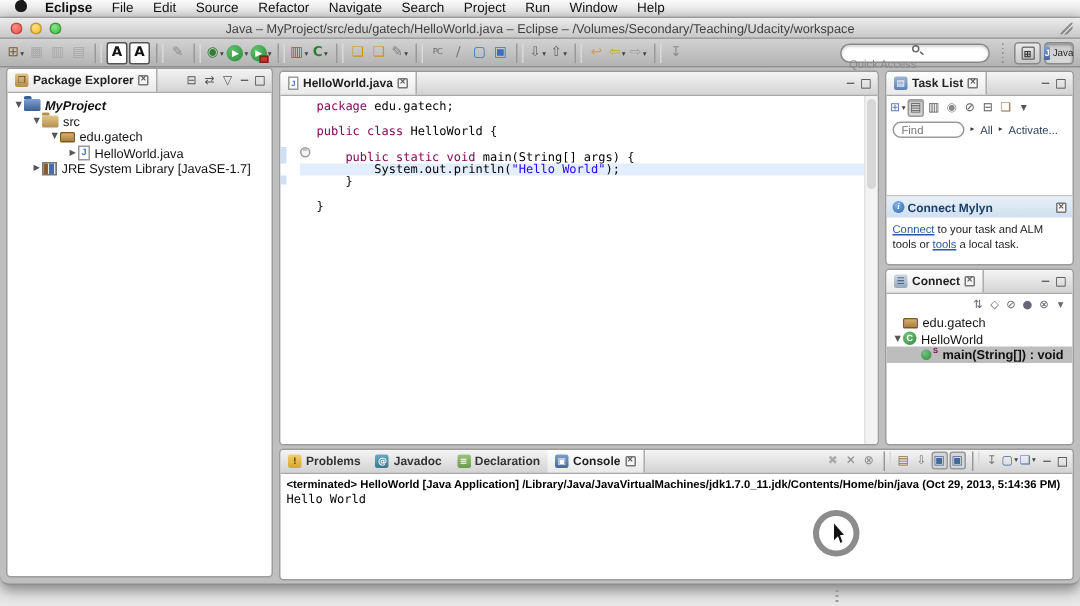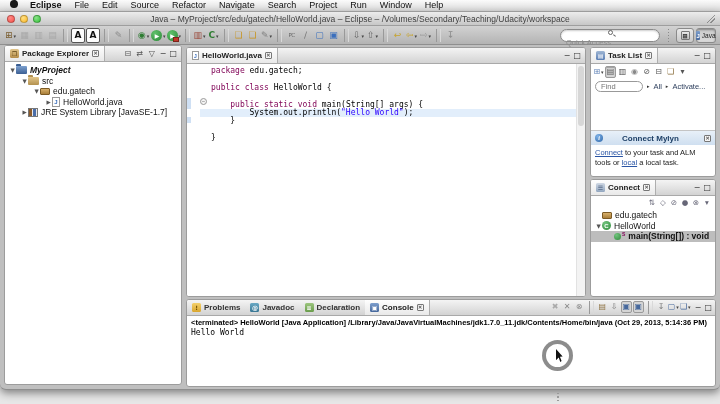--- a/index.html
+++ b/index.html
@@ -129,21 +129,21 @@
 
   
   .tl-toolbar { height:15px; display:flex; align-items:center; gap:1px; padding:1px 2px; }
   .tl-toolbar .tbicon { min-width:11px; height:12px; font-size:8px; }
   .tl-toolbar .tbicon.pressed { background:#d5d5d5; border:1px solid #9a9a9a; box-shadow:inset 0 1px 1px rgba(0,0,0,.25);}
   .tl-find { height:14px; display:flex; align-items:center; gap:4px; padding:0 4px; font-size:7.5px; color:#2c3e5c; }
   .findpill { width:48px; height:11px; border:1px solid #999; border-radius:6px; background:#fff; display:flex; align-items:center; padding:0 5px; }
   .findpill input { border:none; outline:none; width:100%; background:transparent; font-size:7.5px; color:#444; font-family:"Liberation Sans",sans-serif;}
   .tri { font-size:5px; color:#333; font-family:"DejaVu Sans",sans-serif; }
   .mylyn { position:absolute; left:0; right:0; bottom:0; height:46px; border-top:1px solid #c4c4c4; }
-  .mylyn-head { height:14px; background:linear-gradient(#e8f0f8,#cfdff0); display:flex; align-items:center; gap:19px; padding:0 4px;
+  .mylyn-head { height:14px; background:linear-gradient(#e8f0f8,#cfdff0); display:flex; align-items:center; gap:2px; padding:0 4px;
     font-size:8px; font-weight:bold; color:#1d3f66; }
   .info-ico { width:8px; height:8px; border-radius:50%; background:radial-gradient(circle at 35% 30%,#7fb3e8,#2f66a8); color:#fff;
     font-size:6px; font-style:italic; font-weight:bold; display:flex; align-items:center; justify-content:center; font-family:"Liberation Serif",serif;}
   .mylyn-body { padding:3px 4px; font-size:7.5px; line-height:9.5px; color:#222; }
   .lnk { color:#2a55a5; text-decoration:underline; cursor:pointer; }
 
   
   .ol-toolbar { height:14px; display:flex; align-items:center; justify-content:flex-end; gap:1px; padding:1px 3px; }
   .ol-toolbar .tbicon { min-width:10px; height:11px; font-size:7.5px; color:#667; }
 
@@ -434,21 +434,21 @@
         <span>All</span>
         <span class="tri">▸</span>
         <span>Activate...</span>
       </div>
       <div class="mylyn">
         <div class="mylyn-head">
           <span class="info-ico">i</span>
           <span>Connect Mylyn</span>
           <span class="closebox" style="margin-left:auto;">✕</span>
         </div>
-        <div class="mylyn-body"><span class="lnk">Connect</span><span> to your task and ALM tools or </span><span class="lnk">local</span><span> a local task.</span></div>
+        <div class="mylyn-body"><span class="lnk">Connect</span><span> to your task and ALM tools or </span><span class="lnk">tools</span><span> a local task.</span></div>
       </div>
     </div>
 
     <div class="panel" style="left:590px; top:167px; width:126px; height:118px;">
       <div class="phead">
         <span class="vtab">
           <span class="cico cico-outline">☰</span>
           <span>Connect</span>
           <span class="closebox">✕</span>
         </span>

